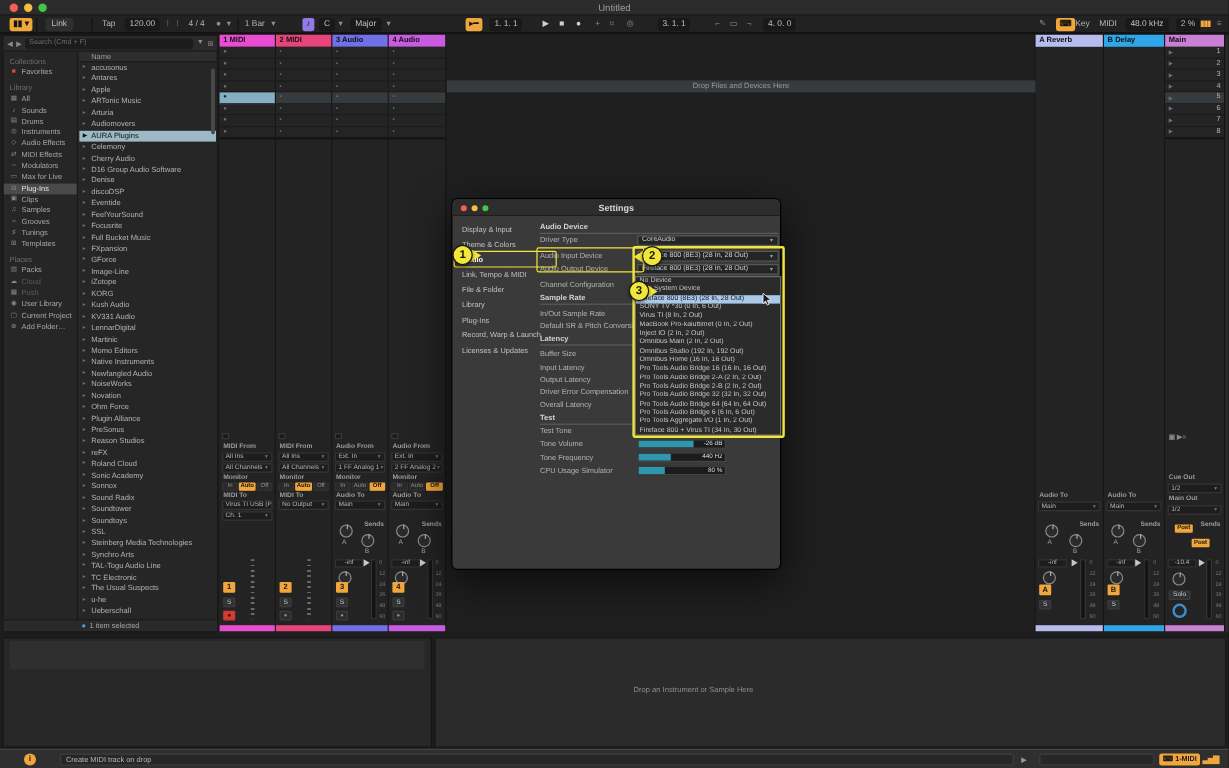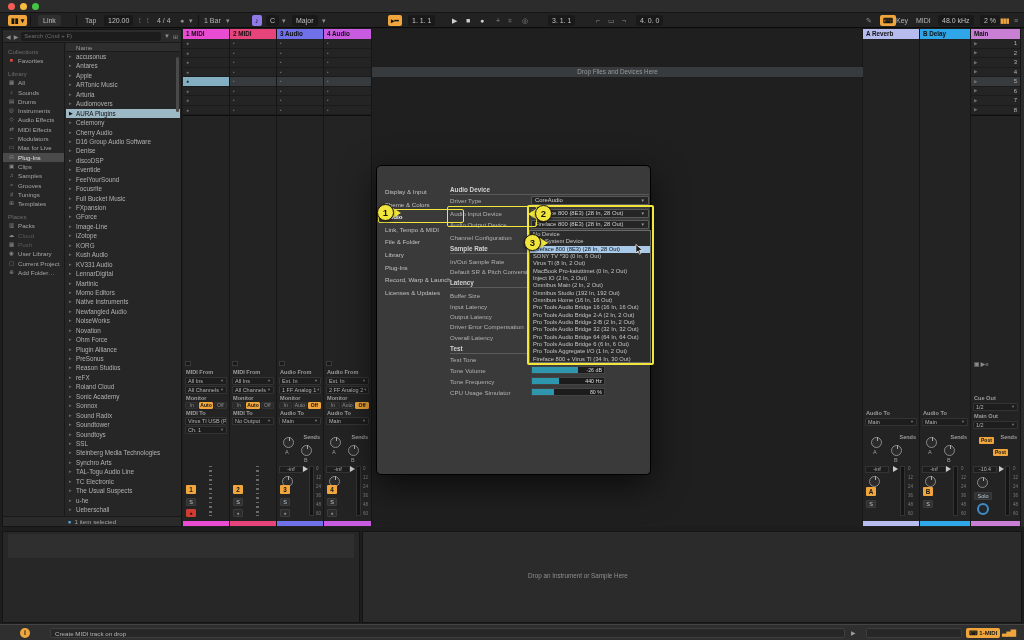--- a/index.html
+++ b/index.html
@@ -122,20 +122,21 @@
 <body>
 
 <div id="app">
 
   <div class="titlebar">
     <div class="lights">
       <span class="light l-red"></span>
       <span class="light l-yel"></span>
       <span class="light l-grn"></span>
     </div>
+    <div class="wtitle">Untitled</div>
   </div>
 
   <div class="controlbar">
     <span class="cb-item cb-badge" style="left:8px">▮▮ ▾</span>
     <span class="cb-sep" style="left:30px"></span>
     <span class="cb-item cb-btn" style="left:38px">Link</span>
     <span class="cb-sep" style="left:76px"></span>
     <span class="cb-item" style="left:85px">Tap</span>
     <span class="cb-item cb-field" style="left:104px">120.00</span>
     <span class="cb-item cb-icon" style="left:139px">⦙</span>
@@ -657,20 +658,28 @@
         <span>12</span>
         <span>24</span>
         <span>36</span>
         <span>48</span>
         <span>60</span>
       </div>
     <div class="cstrip" style="background-color: rgb(200, 127, 212);"></div>
   </div>
 
   <div class="dlg">
+    <div class="dlg-tb">
+      <div class="lights">
+        <span class="light l-red"></span>
+        <span class="light l-yel"></span>
+        <span class="light l-grn"></span>
+      </div>
+      <div class="dlg-title">Settings</div>
+    </div>
     <div class="dlg-tabs">
 
     <div class="dtab">Display &amp; Input</div>
         <div class="dtab">Theme &amp; Colors</div>
         <div class="dtab selected">Audio</div>
         <div class="dtab">Link, Tempo &amp; MIDI</div>
         <div class="dtab">File &amp; Folder</div>
         <div class="dtab">Library</div>
         <div class="dtab">Plug-Ins</div>
         <div class="dtab">Record, Warp &amp; Launch</div>

